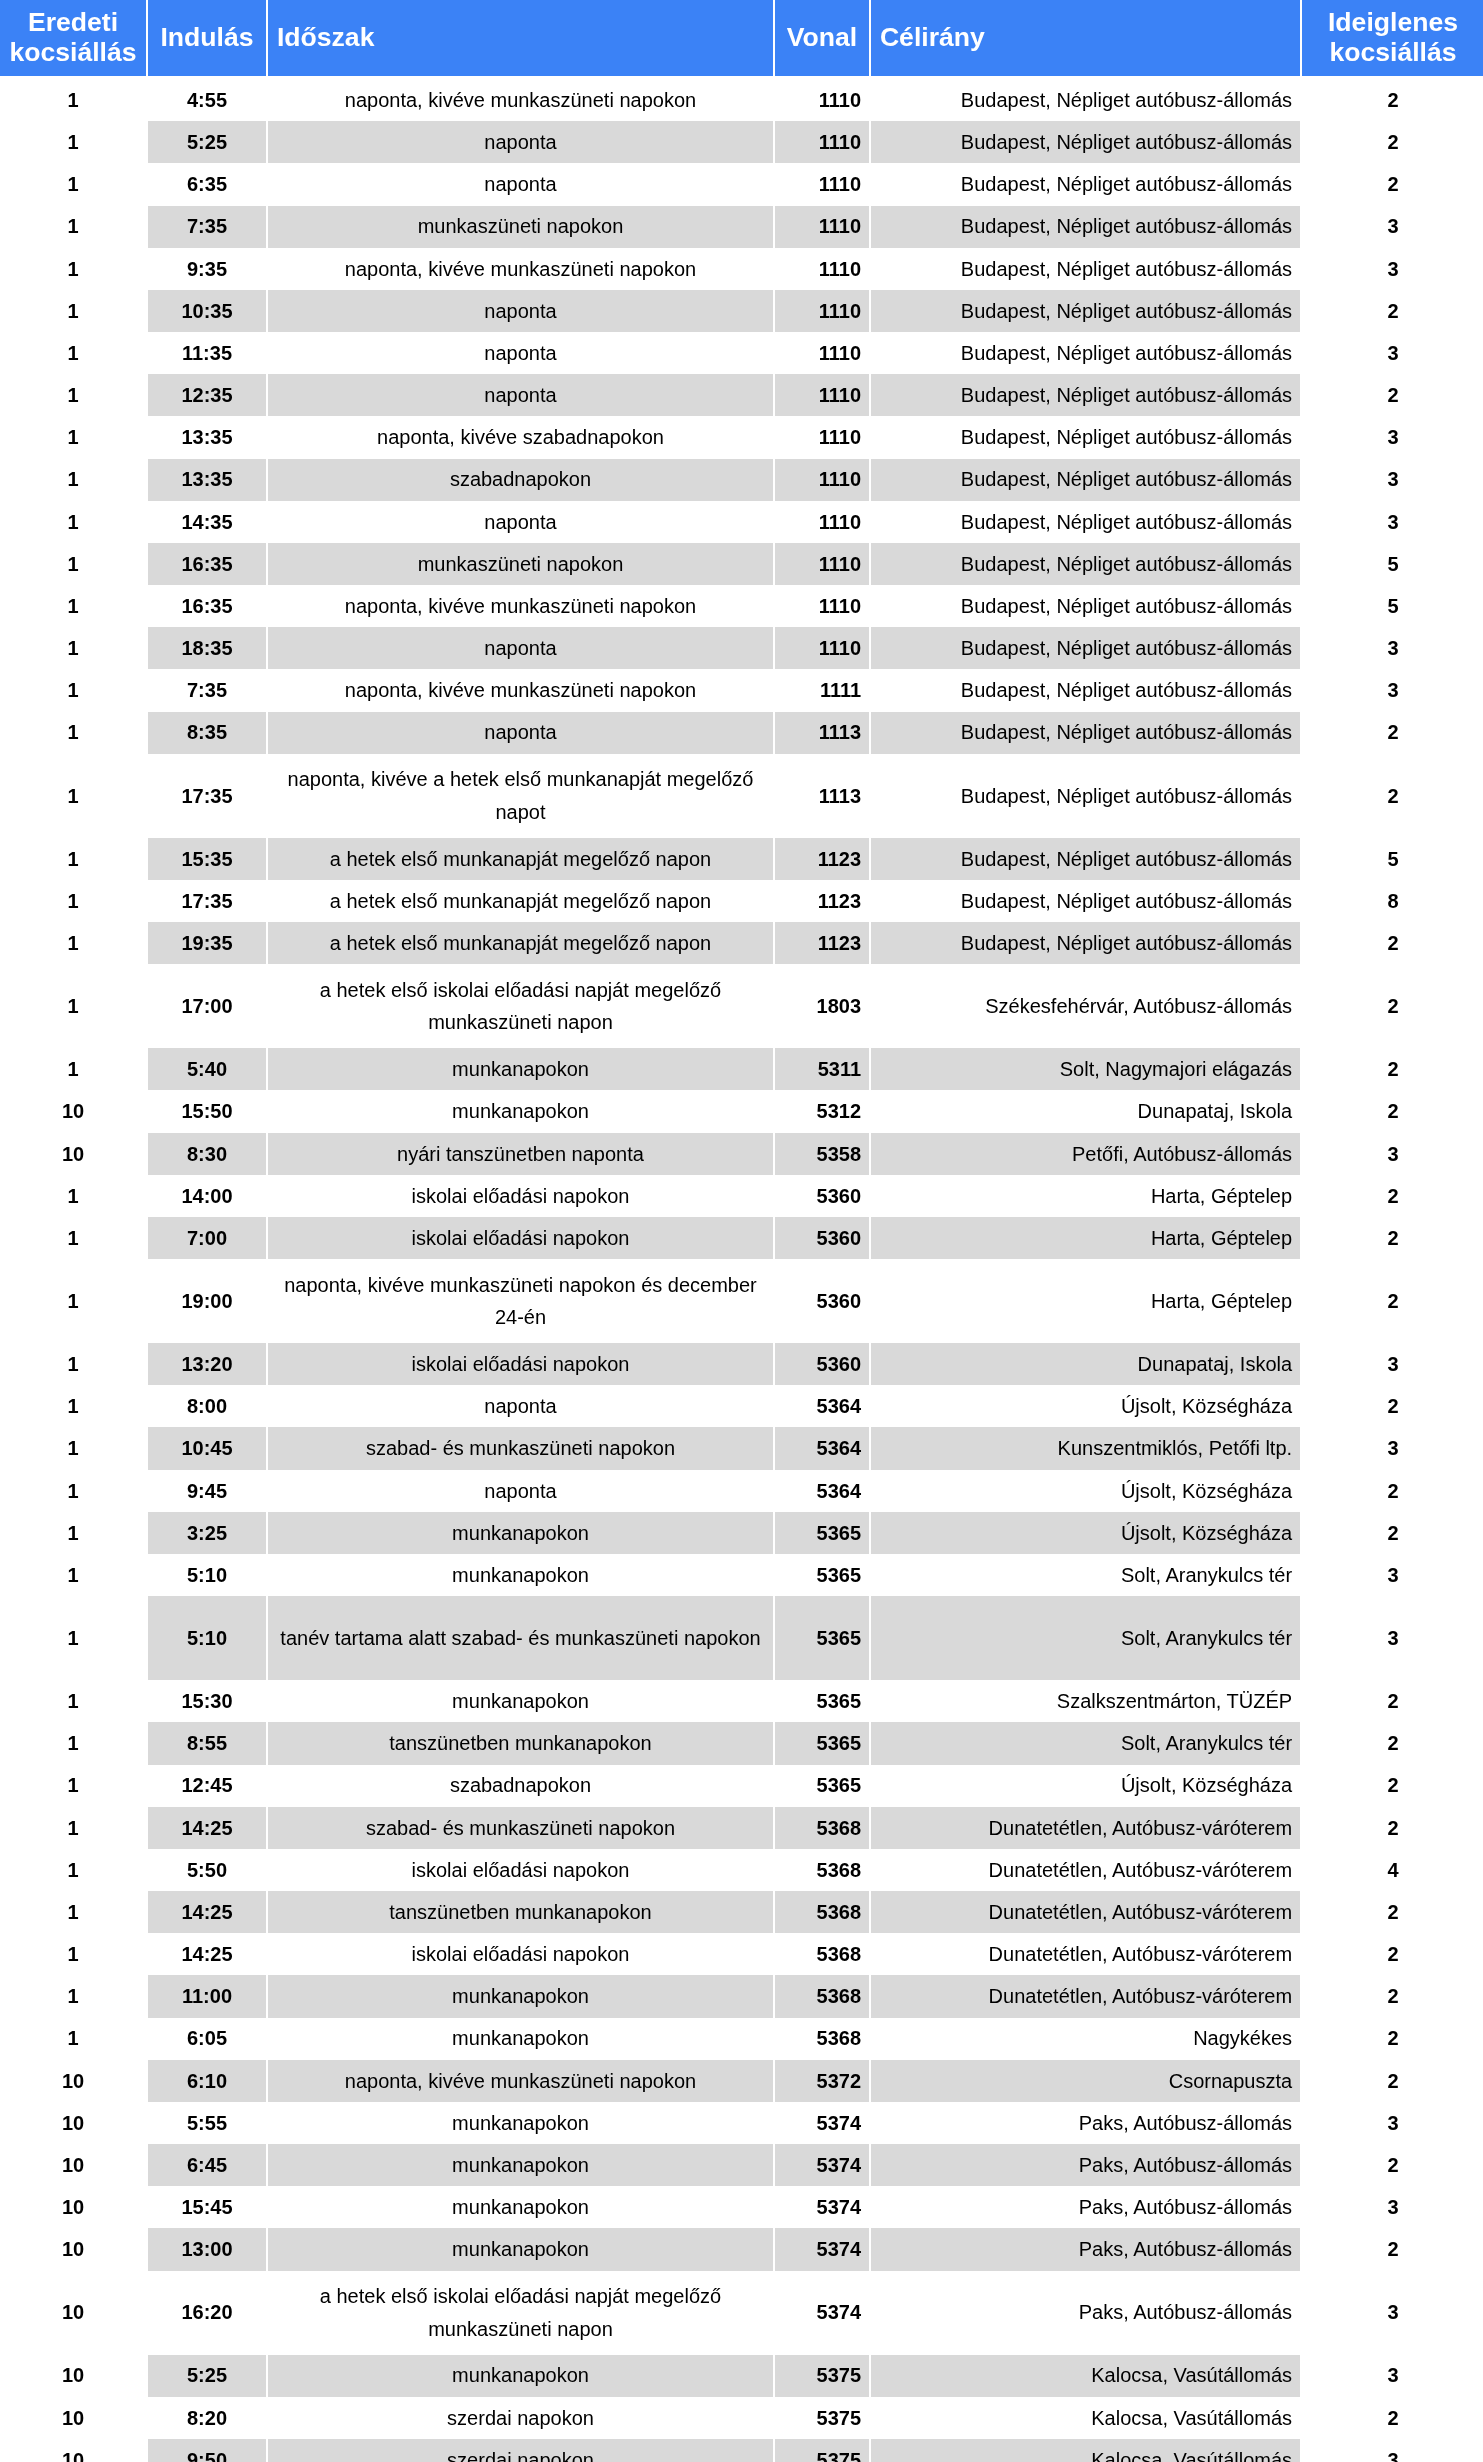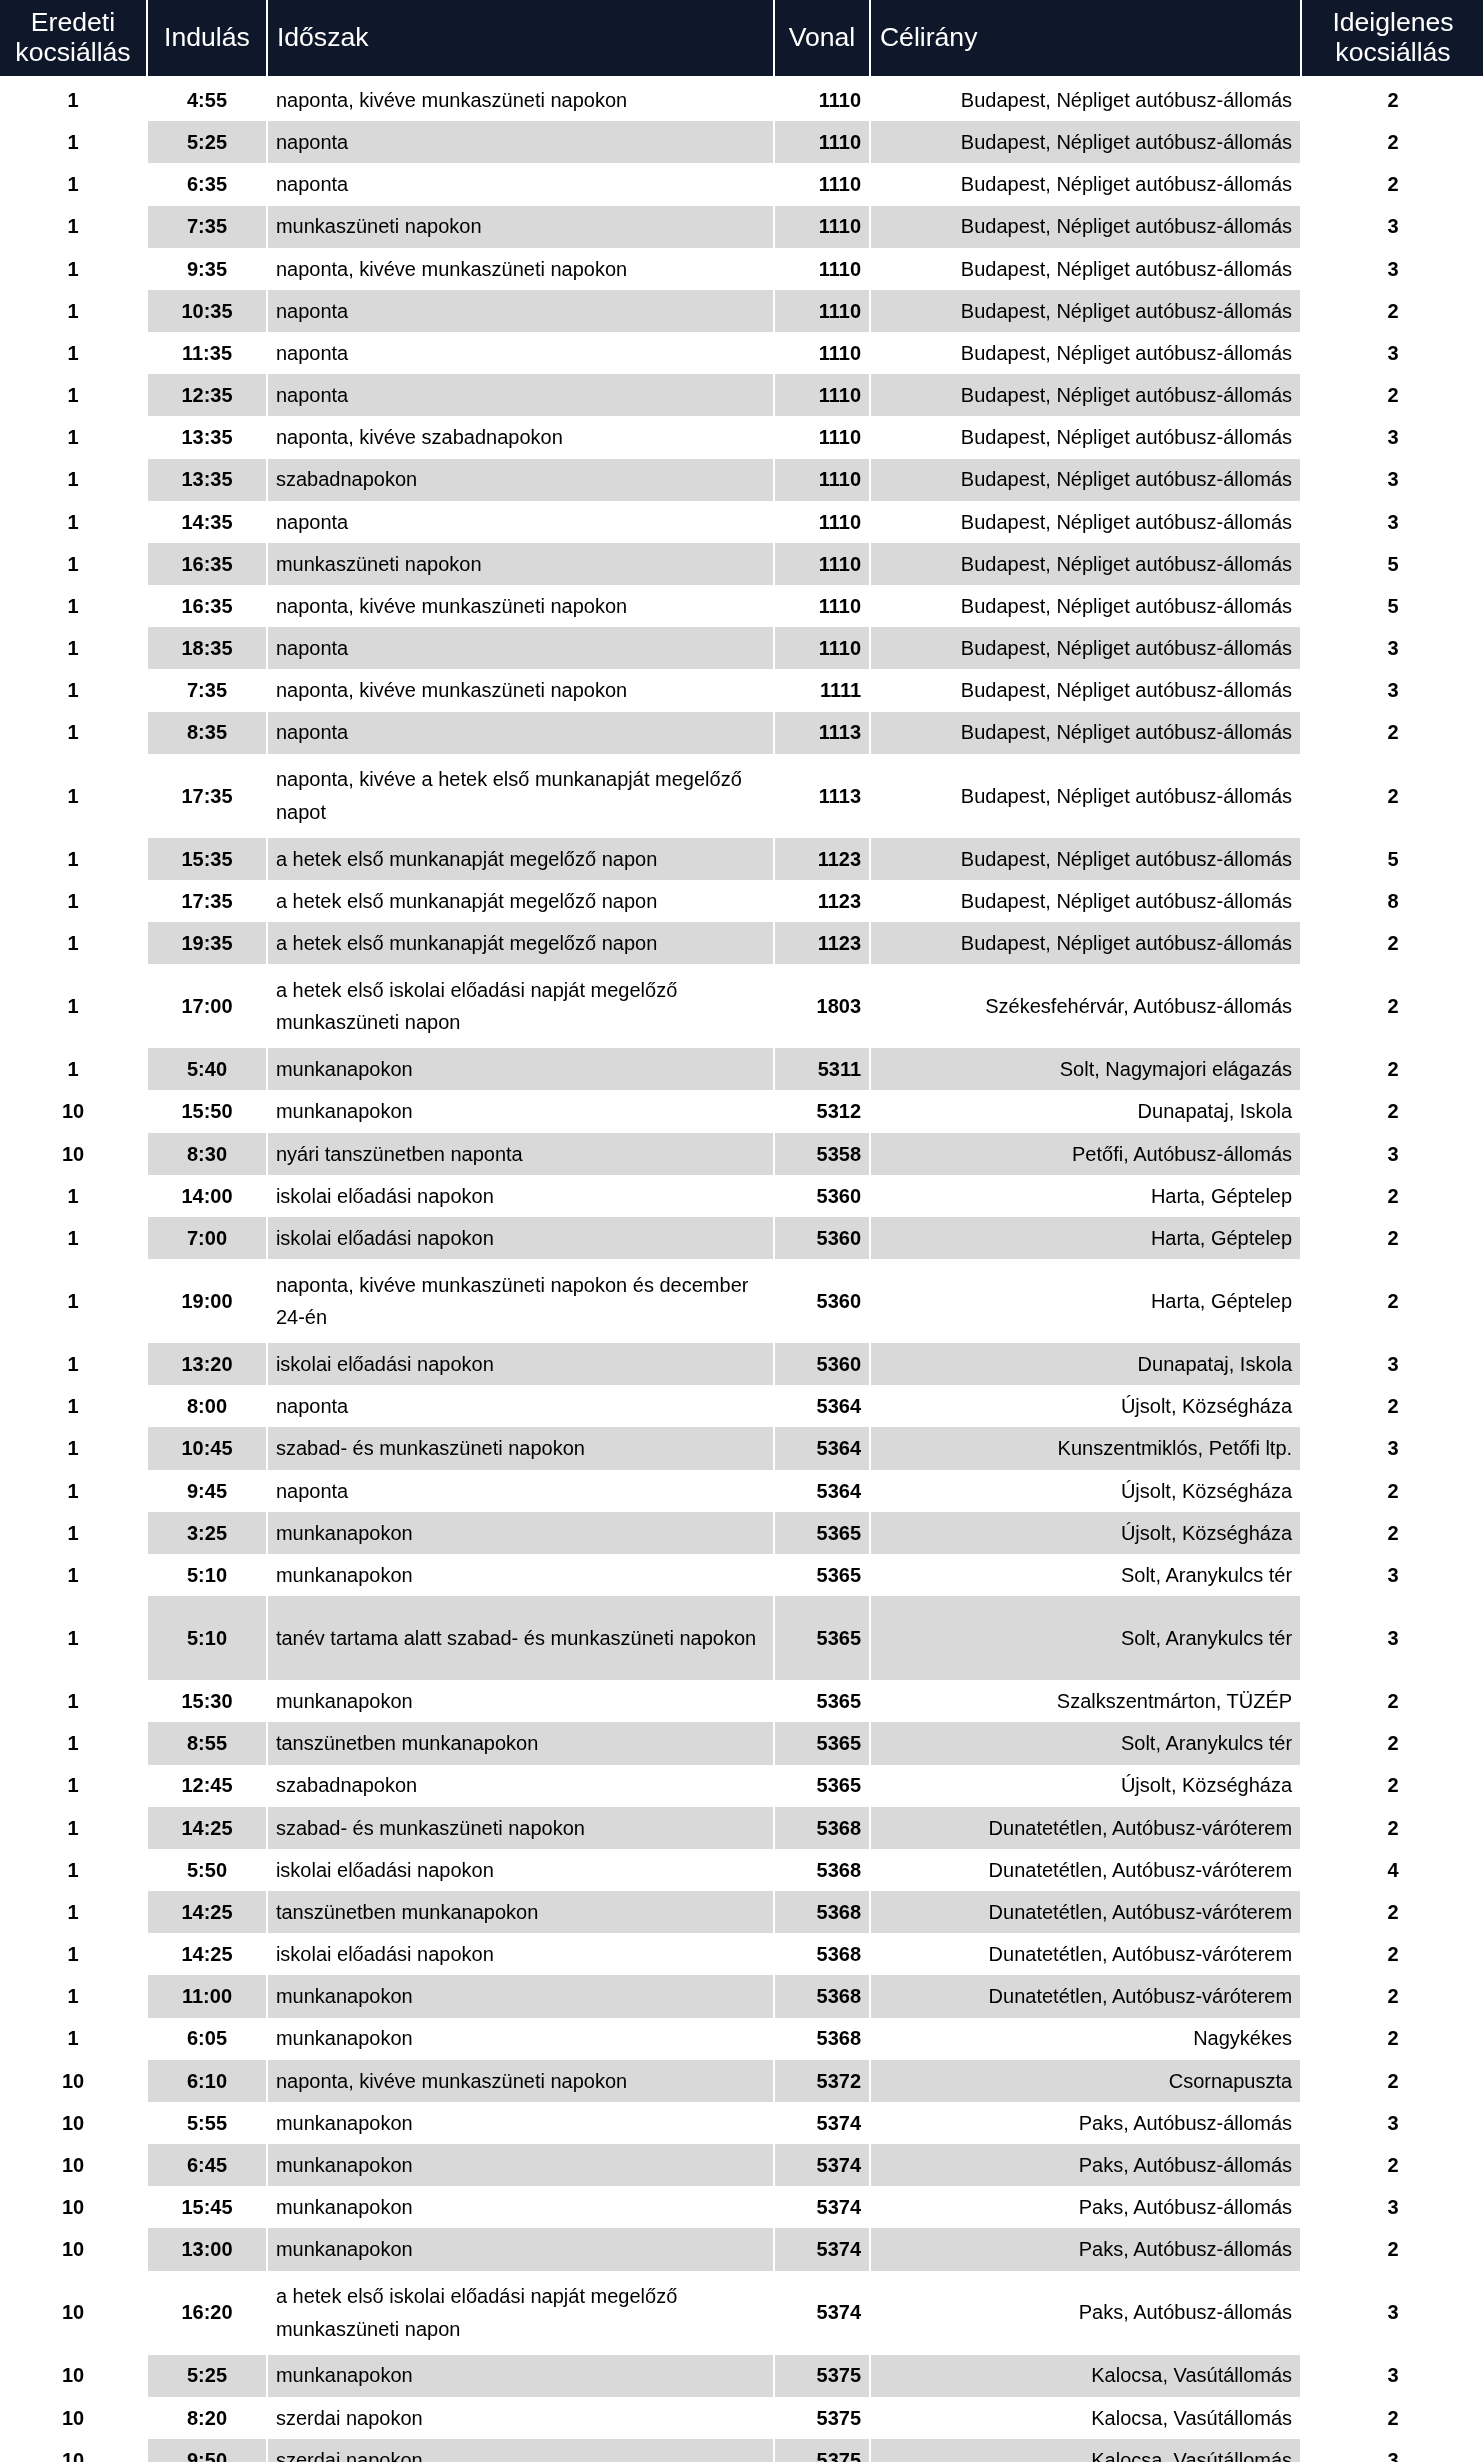--- a/index.html
+++ b/index.html
@@ -21,23 +21,23 @@
   
   col.c-orig   { width: 148px; }
   col.c-dep    { width: 120px; }
   col.c-period { width: 507px; }
   col.c-line   { width: 96px; }
   col.c-dest   { width: 431px; }
   col.c-temp   { width: 182px; }
 
   
   #bus-table thead th {
-    background: #0f172a;
+    background: #3b82f6;
     color: #ffffff;
-    font-weight: normal;
+    font-weight: bold;
     font-size: 26.6px;
     line-height: 1.12;
     padding: 6.9px 8.9px;
     vertical-align: middle;
     border-right: 2.5px solid #ffffff;
     box-sizing: border-box;
     height: 79px;
   }
   #bus-table thead th.th-center { text-align: center; }
   #bus-table thead th.th-left   { text-align: left; }
@@ -50,21 +50,21 @@
     color: #000000;
     padding: 4.9px 7.9px;
     vertical-align: middle;
     border-right: 2.5px solid #ffffff;
     box-sizing: border-box;
   }
   #bus-table tbody td:last-child { border-right: none; }
 
   td.cell-orig { text-align: center; font-weight: bold; }
   td.cell-dep  { text-align: center; font-weight: bold; }
-  td.cell-period { text-align: left; font-weight: normal; }
+  td.cell-period { text-align: center; font-weight: normal; }
   td.cell-line { text-align: right; font-weight: bold; }
   td.cell-dest { text-align: right; font-weight: normal; }
   td.cell-temp { text-align: center; font-weight: bold; }
 
   
   tr.row-alt td { background: #d9d9d9; }
   tr.row-base td { background: #ffffff; }
 
   
   tr.row-alt td.gutter-left  { background: #ffffff; }

